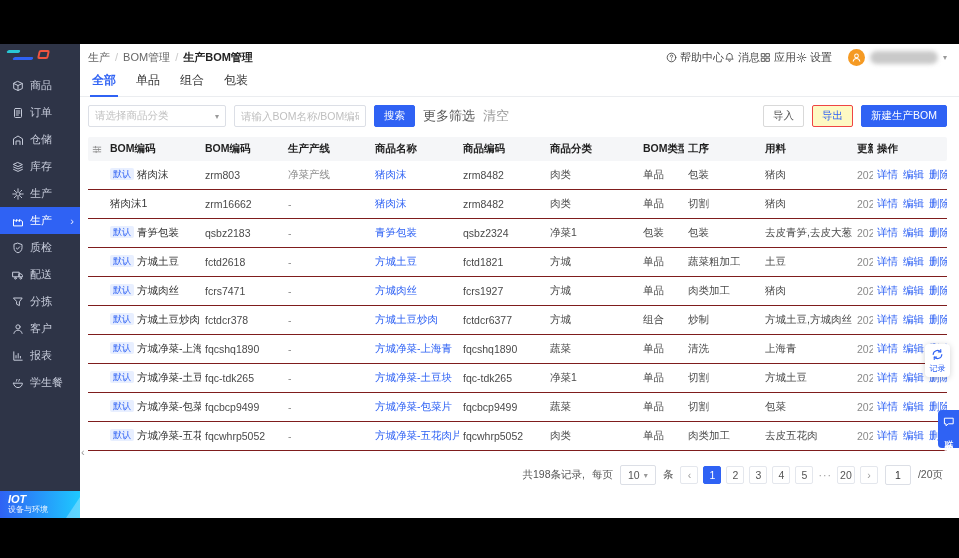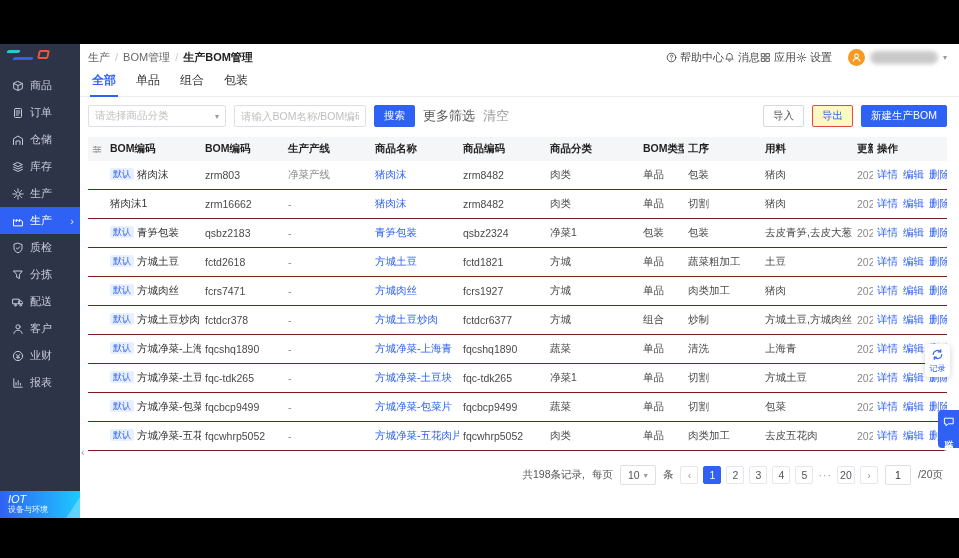--- a/index.html
+++ b/index.html
@@ -13,21 +13,21 @@
   .lb { position:absolute; height:3px; border-radius:2px; }
   .lb1 { left:7px; top:6px; width:13px; background:#29c6d4; transform:skewX(-25deg); }
   .lb2 { left:13px; top:13px; width:20px; background:#2f62f4; transform:skewX(-25deg); }
   .lb3 { left:38px; top:6px; width:11px; height:9px; background:transparent; border:2px solid #f2543f; border-radius:2px; transform:skewX(-12deg); }
   .side-menu { flex:1; padding-top:4px; overflow:hidden; }
   .side-item { height:27px; display:flex; align-items:center; gap:6px; padding:0 6px 0 12px; font-size:11px; cursor:pointer; white-space:nowrap; }
   .side-item svg { flex:none; }
   .side-item.active { background:#2f62f4; color:#fff; }
   .side-item .sarrow { margin-left:auto; font-size:11px; color:#dfe7ff; }
   .iot { height:27px; flex:none; background:linear-gradient(90deg,#2f62f4,#1ec9ff); color:#fff; padding:2px 0 2px 8px; position:relative; overflow:hidden; }
-  .iot .t { font-size:11px; font-weight:normal; font-style:italic; line-height:12px; }
+  .iot .t { font-size:11px; font-weight:bold; font-style:italic; line-height:12px; }
   .iot .s { font-size:8px; line-height:9px; opacity:.9; }
   .iot:after { content:''; position:absolute; right:-4px; top:0; border-right:18px solid rgba(255,255,255,.28); border-top:27px solid transparent; }
 
   
   .main { flex:1; min-width:0; display:flex; flex-direction:column; background:#fff; position:relative; }
   .topbar { height:26px; flex:none; display:flex; align-items:center; padding:0 12px 0 8px; font-size:11px; color:#666; }
   .crumb { display:flex; align-items:center; }
   .crumb .sep { margin:0 5px; color:#c9c9c9; }
   .crumb .last { color:#222; font-weight:bold; }
   .top-right { margin-left:auto; display:flex; align-items:center; gap:16px; color:#4a4a4a; }
@@ -143,53 +143,53 @@
         </div>
         <div class="side-item">
           <svg viewBox="0 0 12 12" width="12" height="12" fill="none" stroke="currentColor" stroke-width="1" stroke-linecap="round" stroke-linejoin="round">
             <path d="M6 1.2l4 1.4v3.1c0 2.6-1.6 4.3-4 5.1-2.4-.8-4-2.5-4-5.1V2.6z"></path>
             <path d="M4.3 6l1.2 1.2 2.2-2.4"></path>
           </svg>
           <span class="lbl">质检</span>
         </div>
         <div class="side-item">
           <svg viewBox="0 0 12 12" width="12" height="12" fill="none" stroke="currentColor" stroke-width="1" stroke-linecap="round" stroke-linejoin="round">
-            <path d="M1.8 2h8.4L7.4 5.8v3.8L4.6 8.2V5.8z"></path>
-          </svg>
-          <span class="lbl">分拣</span>
-        </div>
-        <div class="side-item">
-          <svg viewBox="0 0 12 12" width="12" height="12" fill="none" stroke="currentColor" stroke-width="1" stroke-linecap="round" stroke-linejoin="round">
             <rect x="1" y="3.2" width="6.2" height="4.6"></rect>
             <path d="M7.2 4.8h2l1.3 1.7v1.3H7.2z"></path>
             <circle cx="3.4" cy="9.2" r=".9"></circle>
             <circle cx="8.7" cy="9.2" r=".9"></circle>
           </svg>
           <span class="lbl">配送</span>
         </div>
         <div class="side-item">
           <svg viewBox="0 0 12 12" width="12" height="12" fill="none" stroke="currentColor" stroke-width="1" stroke-linecap="round" stroke-linejoin="round">
+            <path d="M1.8 2h8.4L7.4 5.8v3.8L4.6 8.2V5.8z"></path>
+          </svg>
+          <span class="lbl">分拣</span>
+        </div>
+        <div class="side-item">
+          <svg viewBox="0 0 12 12" width="12" height="12" fill="none" stroke="currentColor" stroke-width="1" stroke-linecap="round" stroke-linejoin="round">
             <circle cx="6" cy="3.9" r="2.1"></circle>
             <path d="M1.9 10.4c.5-2.1 2.1-3.2 4.1-3.2s3.6 1.1 4.1 3.2"></path>
           </svg>
           <span class="lbl">客户</span>
         </div>
         <div class="side-item">
           <svg viewBox="0 0 12 12" width="12" height="12" fill="none" stroke="currentColor" stroke-width="1" stroke-linecap="round" stroke-linejoin="round">
-            <circle cx="6" cy="6" r="4.6"></circle>
-            <path d="M4.2 4.4L6 6.3l1.8-1.9M6 6.3V8.8M4.4 7.3h3.2"></path>
-          </svg>
-          <span class="lbl">业财</span>
-        </div>
-        <div class="side-item">
-          <svg viewBox="0 0 12 12" width="12" height="12" fill="none" stroke="currentColor" stroke-width="1" stroke-linecap="round" stroke-linejoin="round">
             <path d="M1.8 1.8v8.4h8.4"></path>
             <path d="M4 8V5.6M6.2 8V3.6M8.4 8V6.4"></path>
           </svg>
           <span class="lbl">报表</span>
+        </div>
+        <div class="side-item">
+          <svg viewBox="0 0 12 12" width="12" height="12" fill="none" stroke="currentColor" stroke-width="1" stroke-linecap="round" stroke-linejoin="round">
+            <path d="M1.6 6.2h8.8a4.4 4.4 0 01-8.8 0z"></path>
+            <path d="M4.2 4.2c0-.9.9-.9.9-1.8M6.6 4.2c0-.9.9-.9.9-1.8"></path>
+          </svg>
+          <span class="lbl">学生餐</span>
         </div>
       </nav>
     <div class="iot">
       <div class="t">IOT</div>
       <div class="s">设备与环境</div>
     </div>
   </aside>
 
   <div class="main">
 

